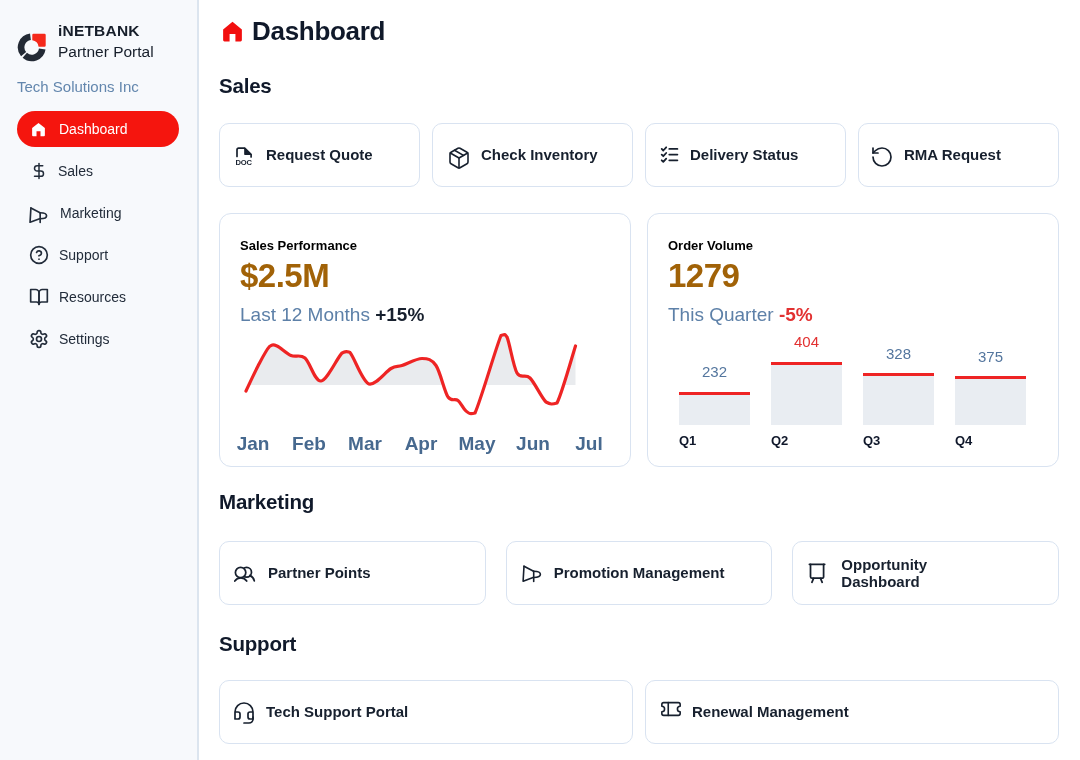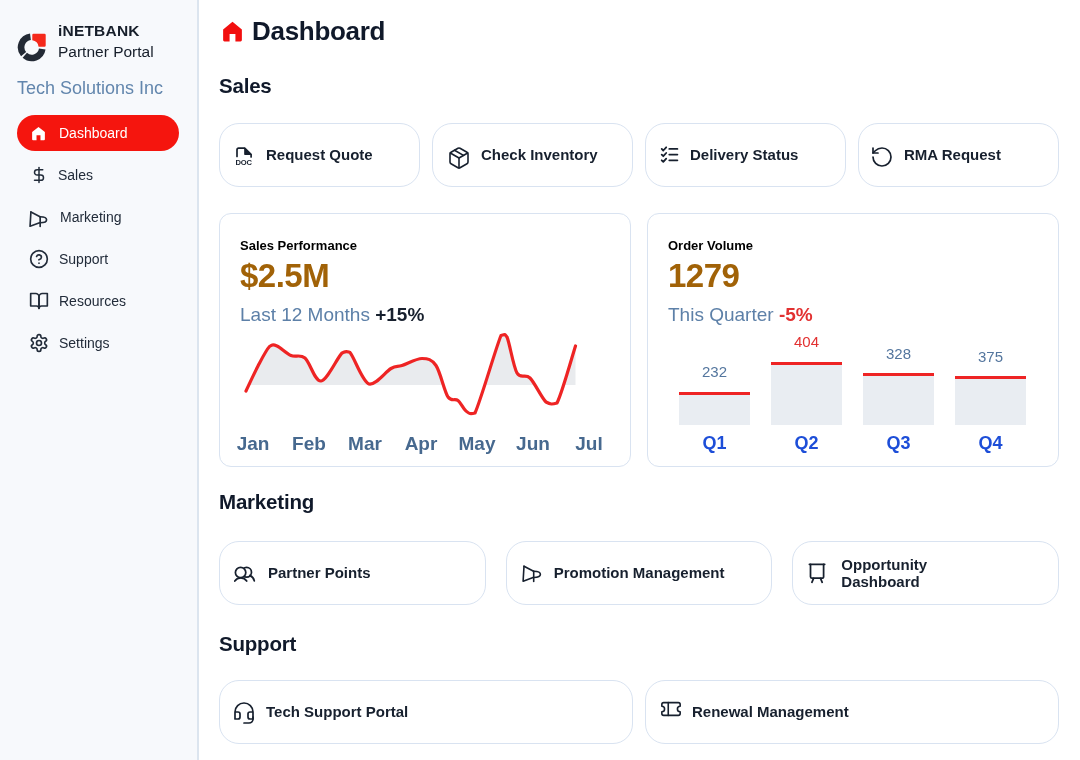--- a/index.html
+++ b/index.html
@@ -5,57 +5,57 @@
 *{margin:0;padding:0;box-sizing:border-box}
 html,body{width:1080px;height:760px;overflow:hidden;background:#fff;
   font-family:"Liberation Sans",sans-serif;color:#101828}
 svg{display:block}
 
 .side{position:absolute;left:0;top:0;width:199px;height:760px;background:#f7f9fc;
   border-right:2px solid #dce5ef}
 .brandrow{display:flex;align-items:flex-end;padding:16px 0 0 17px}
 .brandtxt{margin-left:11px;margin-top:4px;font-size:15.5px;line-height:21px;color:#161e2a}
 .brandtxt b{font-weight:700;letter-spacing:.2px}
-.org{margin:16px 0 0 17px;font-size:18px;color:#6286ad}
+.org{margin:16px 0 0 17px;font-size:15px;color:#6286ad}
 .nav{margin:16px 0 0 17px}
 .nit{display:flex;align-items:center;width:162px;height:36px;border-radius:18px;
   margin-bottom:6px;padding-left:12px;font-size:14px;font-weight:500;color:#222c3a}
 .nit svg{margin-right:10px}
 .nit.act{background:#f5150e;color:#fff;font-weight:500}
 
 .main{position:absolute;left:199px;top:0;width:881px;height:760px;padding:16px 21px 0 20px}
 .h1row{display:flex;align-items:center;gap:7px}
 .h1row svg{margin-left:1px}
 .h1row h1{font-size:26px;font-weight:700;color:#10192a;letter-spacing:-.3px}
 h2{font-size:20.5px;font-weight:700;color:#10192a;letter-spacing:-.2px}
 .h2s{margin-top:27px}
 .h2m{margin-top:23px}
 .h2x{margin-top:27px}
 .row{display:grid;gap:12px}
 .r4{grid-template-columns:repeat(4,1fr);margin-top:25px}
 .r3{grid-template-columns:repeat(3,1fr);gap:20px;margin-top:27px}
 .r2{grid-template-columns:repeat(2,1fr);gap:12px;margin-top:24px}
-.btn{height:64px;background:#fff;border:1px solid #d9e3f1;border-radius:20px;
+.btn{height:64px;background:#fff;border:1px solid #d9e3f1;border-radius:10px;
   display:flex;align-items:center;padding:0 14px 0 14px;gap:10px;
   font-size:15px;font-weight:700;color:#17202e;line-height:17.5px}
 
 .cards{display:grid;grid-template-columns:1fr 1fr;gap:16px;margin-top:26px}
 .card{position:relative;height:254px;background:#fff;border:1px solid #d9e3f1;border-radius:12px;
   padding:24px 24px 0 20px}
 .ct{font-size:13px;font-weight:600;color:#000000}
 .cv{font-size:33px;font-weight:700;color:#a16207;margin-top:4px;letter-spacing:-.5px}
 .cs{font-size:19px;margin-top:9px;color:#5d80a8}
 .cs b{color:#17202e;font-weight:700}
 .cs b.red{color:#e23131}
 .spark{position:absolute;left:21px;top:107px}
 .mlab{position:absolute;top:219px;font-size:19px;font-weight:700;color:#47698f;transform:translateX(-50%)}
 .bar{position:absolute;width:71px;background:#e9edf2;border-top:3px solid #ee2424}
 .blab{position:absolute;width:71px;text-align:center;font-size:15px;color:#54769e}
 .blab.red{color:#e23131}
-.qlab{position:absolute;width:71px;text-align:center;font-size:18px;font-weight:700;color:#1d4ed8;top:219px}
+.qlab{position:absolute;width:71px;text-align:left;font-size:13px;font-weight:700;color:#0f172a;top:219px}
 </style>
 </head>
 <body>
 
 <div class="side">
   <div class="brandrow">
     <svg width="30" height="30" viewBox="0 0 30 30">
       <path d="M13.45 4.75 A10.63 10.63 0 0 0 6.61 22.13" fill="none" stroke="#232a35" stroke-width="6.65"></path>
       <path d="M7.78 23.32 A10.63 10.63 0 0 0 25.25 16.96" fill="none" stroke="#232a35" stroke-width="6.65"></path>
       <path d="M15.3 8.2 V3 Q15.3 1.8 16.5 1.8 H27.5 Q28.7 1.8 28.7 3 V13.5 Q28.7 14.7 27.5 14.7 H21.6 A7 7 0 0 0 15.3 8.2 Z" fill="#f5291b"></path>

